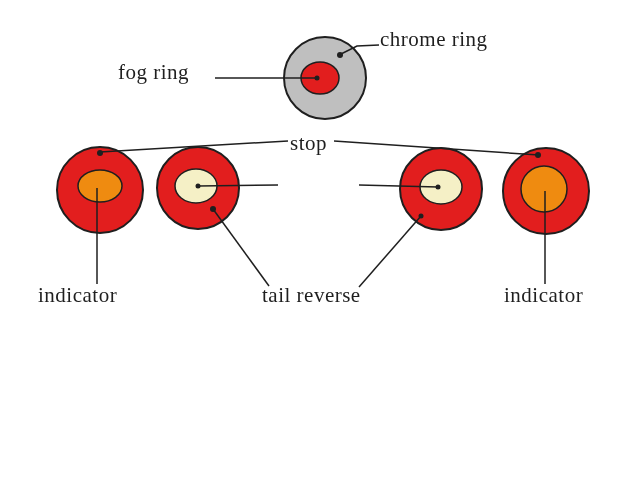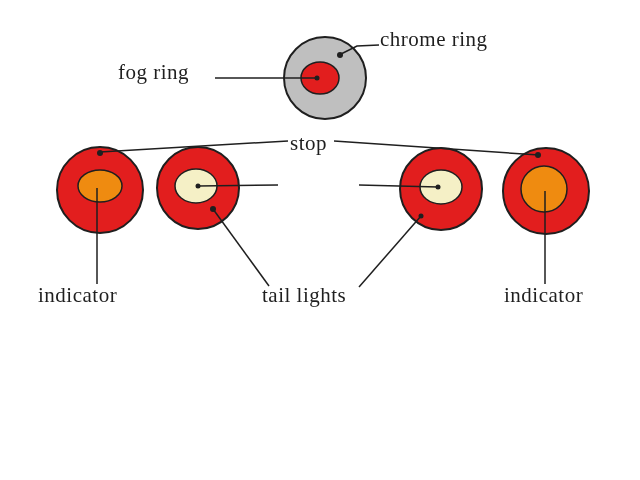--- a/index.html
+++ b/index.html
@@ -88,17 +88,17 @@
     <line class="pointer-line" x1="421" y1="216" x2="359" y2="287"></line>
     <circle class="pointer-dot" cx="421" cy="216" r="2.5"></circle>
 
     <line class="pointer-line" x1="97" y1="188" x2="97" y2="284"></line>
     <line class="pointer-line" x1="545" y1="191" x2="545" y2="284"></line>
   </svg>
 
   <div class="label lbl-fog-light">fog ring</div>
   <div class="label lbl-chrome-ring">chrome ring</div>
   <div class="label lbl-stop">stop</div>
-  <div class="label lbl-tail-lights">tail lights</div>
+  <div class="label lbl-tail-lights">tail reverse</div>
   <div class="label lbl-indicator-left">indicator</div>
   <div class="label lbl-indicator-right">indicator</div>
 
 </div>
 
 </body></html>

